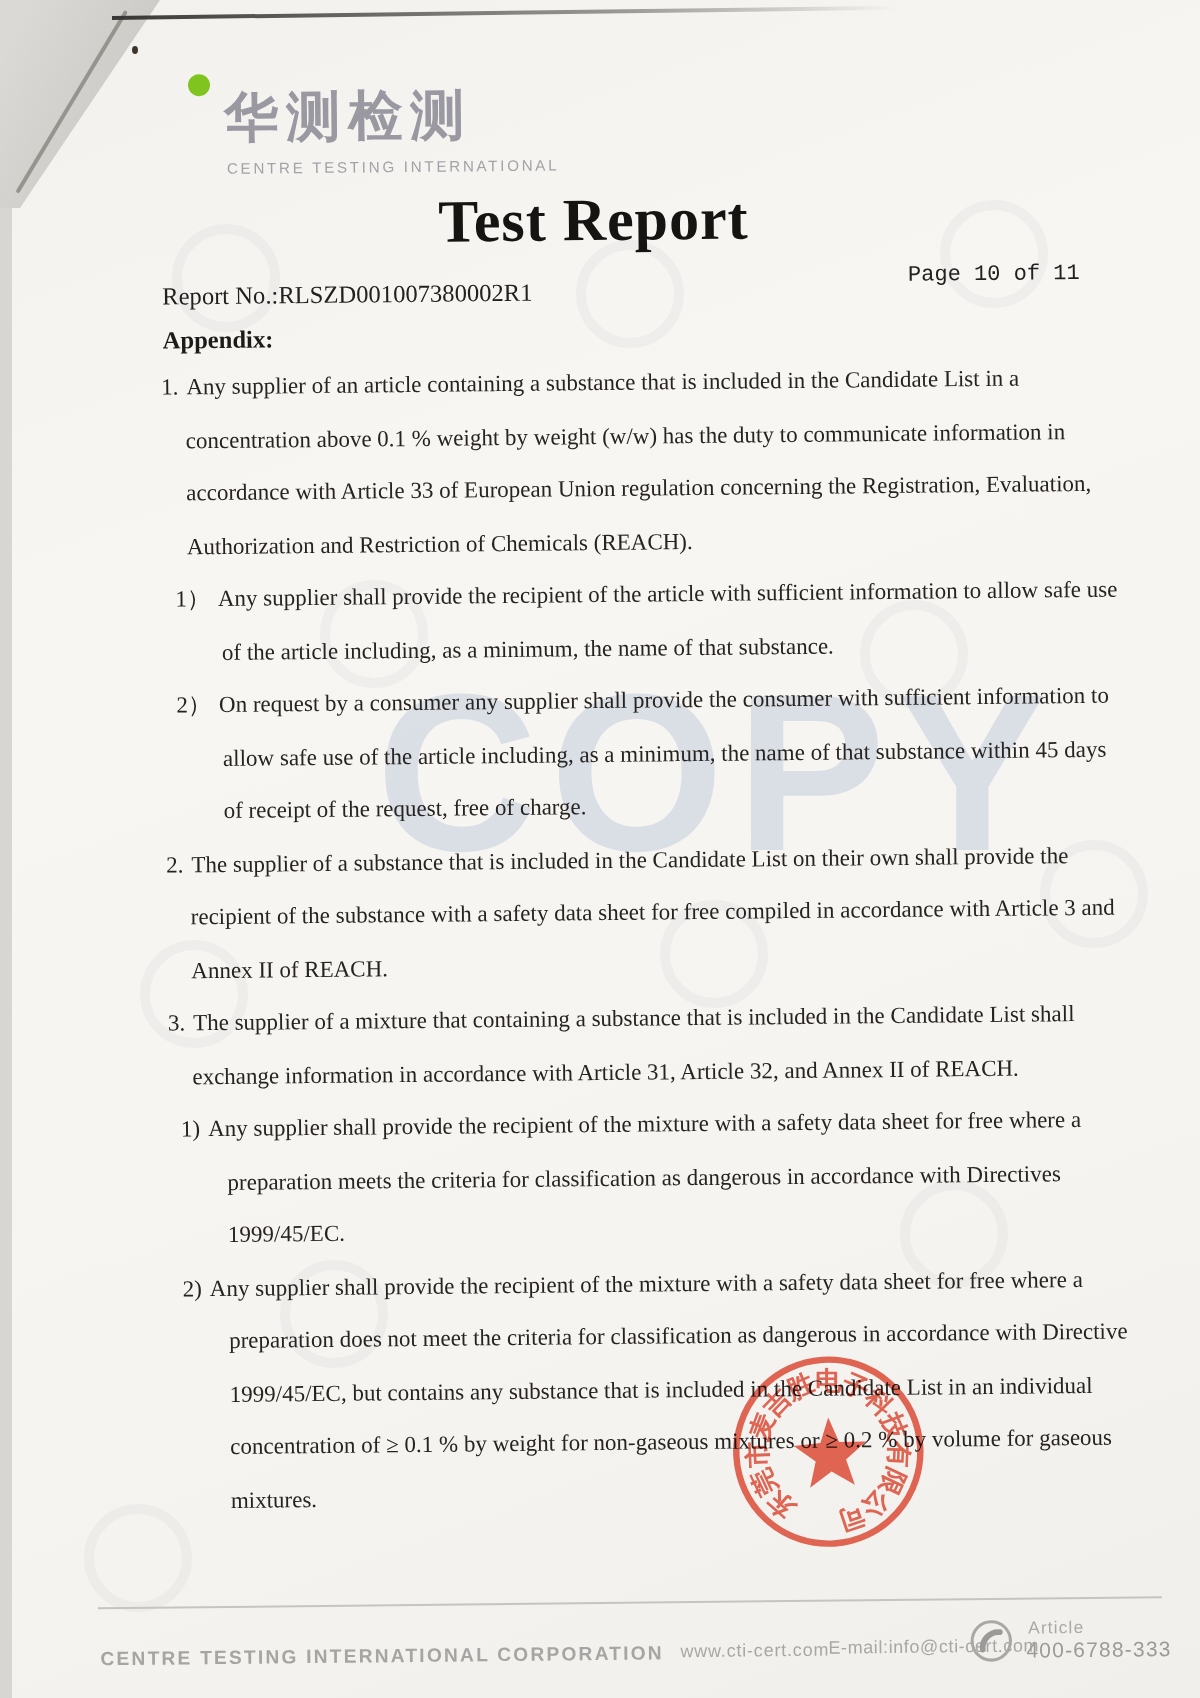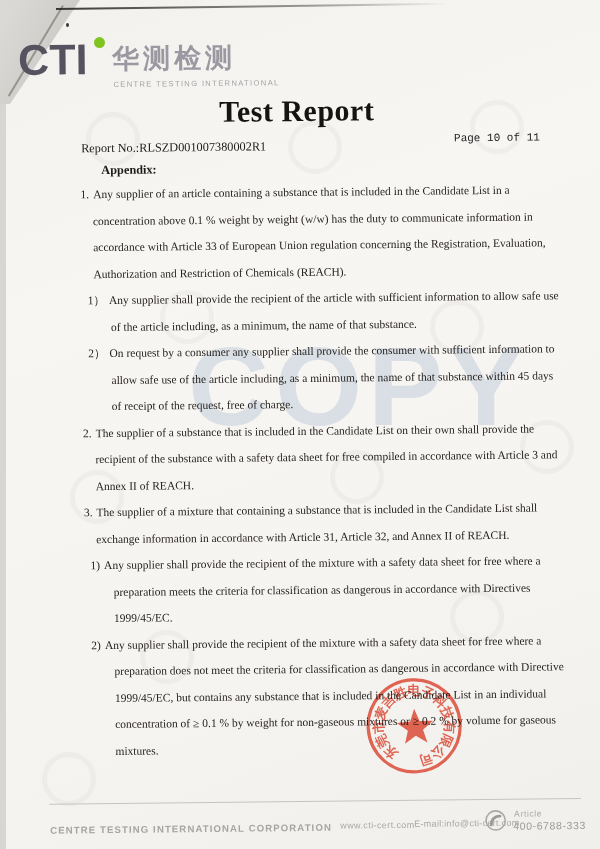--- a/index.html
+++ b/index.html
@@ -48,21 +48,21 @@
   }
   .logo-sub{
     position:absolute;left:95px;top:44px;font-family:"Liberation Sans",sans-serif;
     font-size:7.6px;letter-spacing:1.35px;color:#a3a1a6;white-space:nowrap;
   }
   
   .title{position:absolute;left:0;right:0;top:94px;text-align:center;
     font-size:30px;font-weight:bold;color:#161412;letter-spacing:.5px;}
   .report-no{position:absolute;left:84px;top:139px;font-size:12.3px;color:#232120;}
   .page-no{position:absolute;left:457px;top:134px;font-size:11px;color:#232120;font-family:Liberation Mono, monospace;}
-  .appendix-label{position:absolute;left:84px;top:161px;font-size:12.3px;font-weight:bold;color:#1d1b1a;margin-left:20px;}
+  .appendix-label{position:absolute;left:84px;top:161px;font-size:12.3px;font-weight:bold;color:#1d1b1a;}
   
   .body-text{position:absolute;left:83px;top:179px;width:482px;font-size:11.5px;line-height:26.5px;color:#262321;}
   .item{padding-left:12px;text-indent:-12px;margin:0;}
   .subitem{padding-left:29px;text-indent:-23px;margin:0;}
   .marker{padding-right:4px;}
   
   .stamp{position:absolute;left:350px;top:666px;width:122px;height:122px;opacity:.88;mix-blend-mode:multiply;}
   
   .footer-line{position:absolute;left:45px;top:801px;width:532px;height:1px;background:#c6c4c0;}
   .footer{position:absolute;left:0;top:806px;width:600px;height:40px;
@@ -95,21 +95,20 @@
   <div class="ring" style="left:520px;top:420px"></div>
   <div class="ring" style="left:140px;top:630px"></div>
   <div class="ring" style="left:450px;top:590px"></div>
   <div class="ring" style="left:42px;top:752px"></div>
 
   <div class="copy-wm">COPY</div>
 
   <div class="content">
 
     <div class="logo">
-      <div class="logo-abbr">CTI</div>
       <div class="logo-dot"></div>
       <div class="logo-cn">华测检测</div>
       <div class="logo-sub">CENTRE TESTING INTERNATIONAL</div>
     </div>
 
     <div class="title">Test Report</div>
     <div class="report-no">Report No.:RLSZD001007380002R1</div>
     <div class="page-no">Page 10 of 11</div>
     <div class="appendix-label">Appendix:</div>
 

